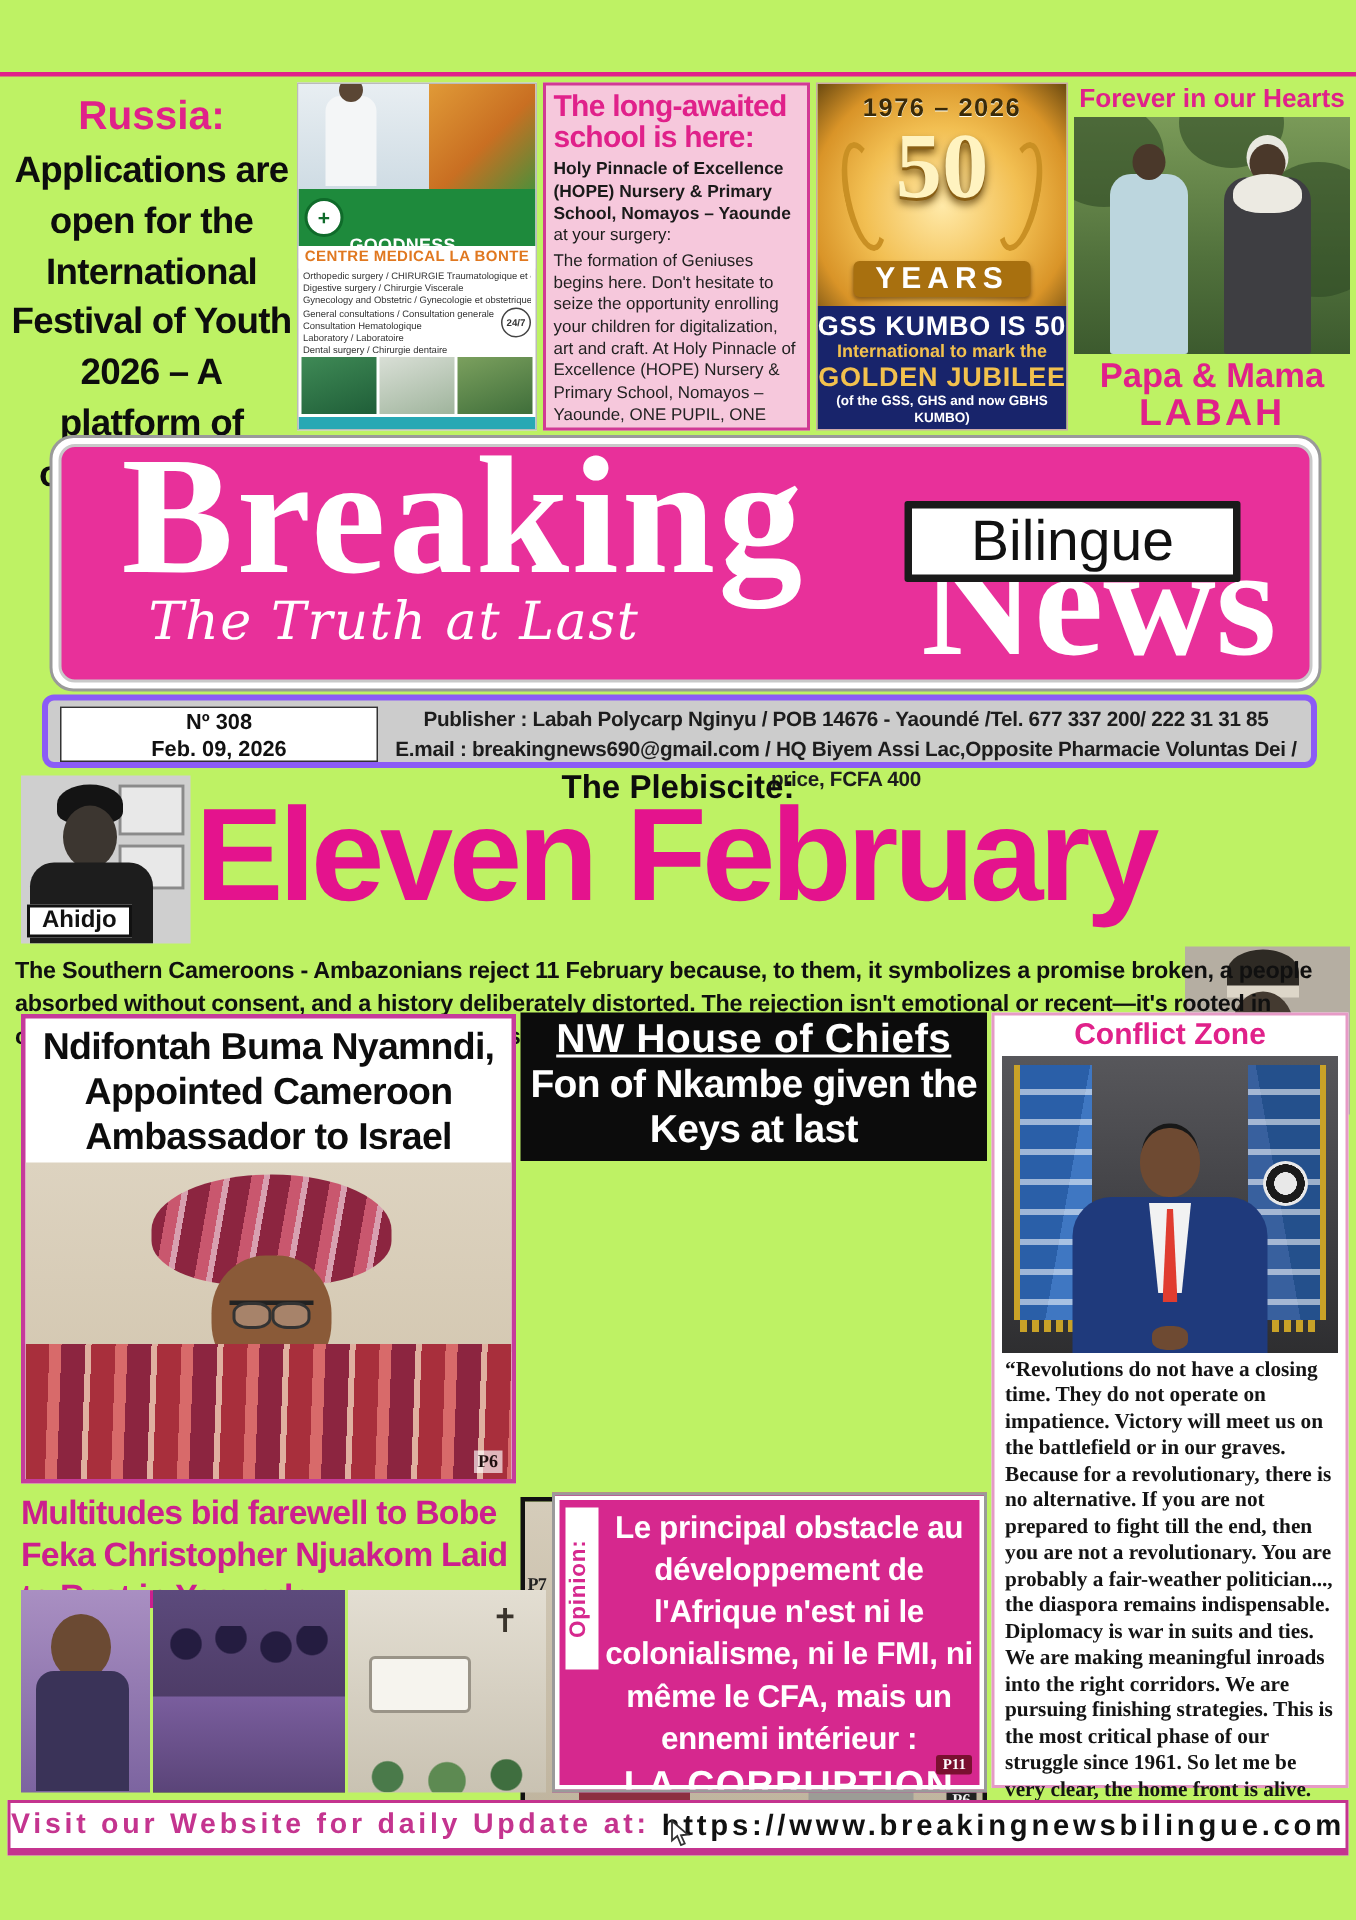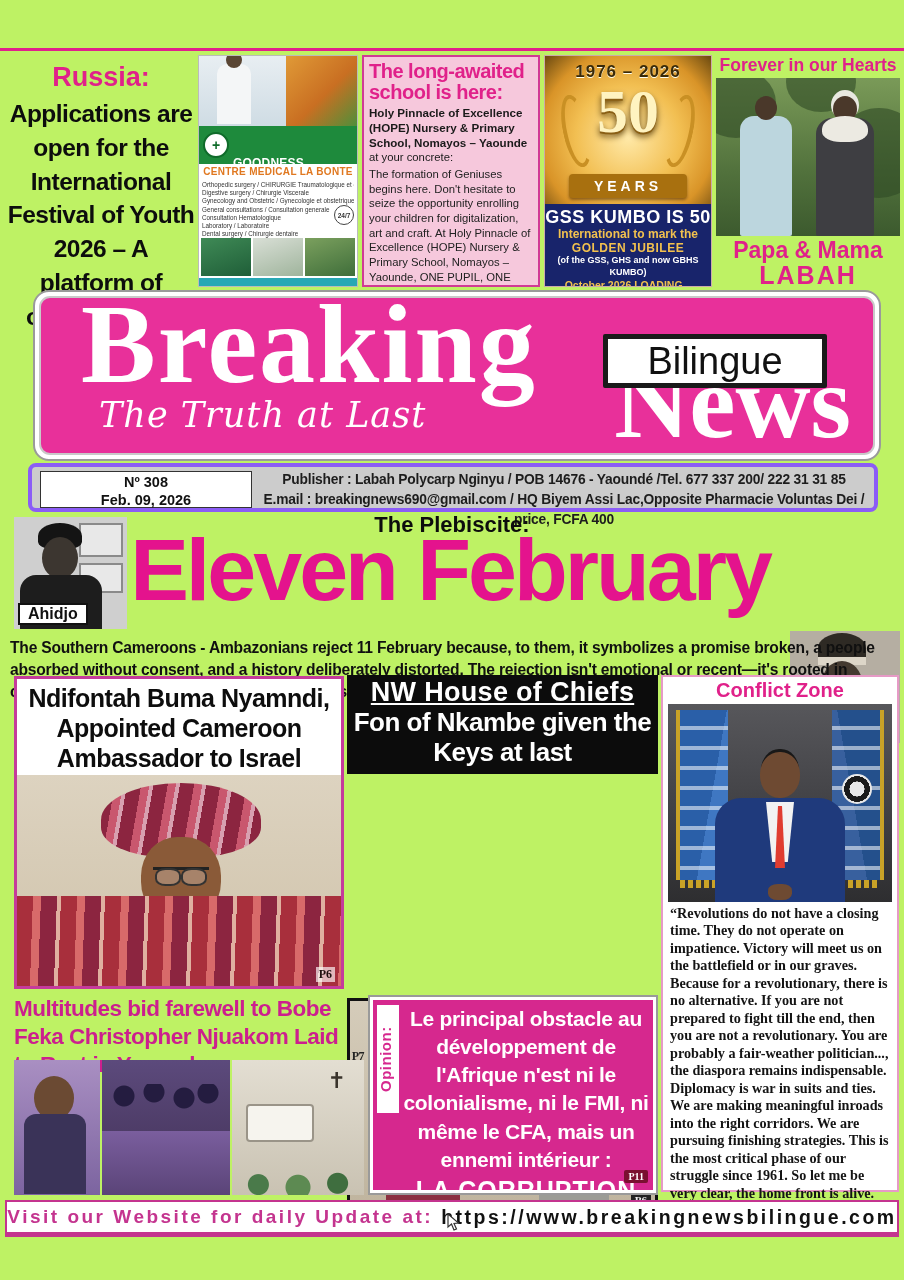--- a/index.html
+++ b/index.html
@@ -41,25 +41,25 @@
   .school .lead b { font-size:11.6px; }
   .school .body { font-size:11.3px; color:#222; line-height:1.3; margin-top:2px; }
 
   .kumbo { top:55px; left:544px; width:168px; height:232px; border:1px solid #caa; overflow:hidden; }
   .kumbo-top { height:148px; background:radial-gradient(circle at 50% 55%, #ffe9a8 0%, #f6c círc 0%, #f2bf52 45%, #d99428 75%, #8a5f14 100%); background:radial-gradient(circle at 50% 55%, #ffe9a8 0%, #f2bf52 45%, #d99428 75%, #6b4a10 100%); position:relative; text-align:center; }
   .kumbo-years-range { padding-top:6px; color:#3a2a08; font-size:17px; font-weight:bold; letter-spacing:1px; text-shadow:0 1px 0 #ffe; }
   .kumbo-50 { font-size:62px; font-weight:bold; color:#fff3c0; line-height:0.95; text-shadow:0 2px 0 #8a5f14, 0 4px 6px #5a3c08; font-family:"Liberation Serif", serif; }
   .laurel { position:absolute; top:38px; width:26px; height:74px; border:4px solid #c99024; border-radius:50%; }
   .laurel.l { left:18px; border-right-color:transparent; transform:rotate(-12deg);}
   .laurel.r { right:18px; border-left-color:transparent; transform:rotate(12deg);}
-  .kumbo-ribbon { position:absolute; left:24px; right:24px; bottom:6px; height:24px; background:#a8700f; border-radius:4px; color:#fff; font-size:14px; font-weight:bold; letter-spacing:4px; line-height:24px; box-shadow:0 2px 3px rgba(60,30,0,.5);}
+  .kumbo-ribbon { position:absolute; left:24px; right:24px; bottom:6px; height:24px; background:#a8700f; border-radius:4px; color:#fff; font-size:20px; font-weight:bold; letter-spacing:4px; line-height:24px; box-shadow:0 2px 3px rgba(60,30,0,.5);}
   .kumbo-bot { height:84px; background:#18246b; color:#fff; text-align:center; padding-top:3px; }
   .kumbo-title { font-size:18px; font-weight:bold; letter-spacing:0.5px; }
   .kumbo-prep { color:#f2c14e; font-size:12px; font-weight:bold; line-height:1.15; }
-  .kumbo-jub { color:#f2c14e; font-size:12px; font-weight:bold; letter-spacing:0.5px; line-height:1.1;}
+  .kumbo-jub { color:#f2c14e; font-size:18px; font-weight:bold; letter-spacing:0.5px; line-height:1.1;}
   .kumbo-sub { color:#fff; font-size:9px; font-weight:bold; line-height:1.3; }
   .kumbo-load { color:#f2c14e; font-size:10.5px; font-weight:bold; margin-top:1px;}
 
   .memorial { top:55px; left:716px; width:184px; text-align:center; }
   .memorial .kicker { color:#e0218a; font-size:17.5px; font-weight:bold; }
   .mem-photo { width:184px; height:158px; margin-top:2px; position:relative; overflow:hidden; background:linear-gradient(180deg,#7a9a58 0%,#51713c 60%,#3c5a2e 100%); }
   .mem-photo .leaf { position:absolute; border-radius:50%; background:#2f4a24; opacity:.6;}
   .fig-papa { position:absolute; left:24px; top:38px; width:52px; height:120px; background:#bcd6de; border-radius:14px 14px 2px 2px; }
   .fig-papa::before { content:""; position:absolute; left:15px; top:-20px; width:22px; height:24px; border-radius:50%; background:#4a382a; }
   .fig-mama { position:absolute; right:26px; top:40px; width:58px; height:118px; background:#3e3e42; border-radius:16px 16px 2px 2px;}
@@ -203,21 +203,21 @@
     <div class="med-photos2">
       <div class="s1"></div>
       <div class="s2"></div>
       <div class="s3"></div>
     </div>
     <div class="med-teal"></div>
   </div>
 
   <div class="abs school">
     <div class="head">The long-awaited school is here:</div>
-    <div class="lead"><b>Holy Pinnacle of Excellence (HOPE) Nursery &amp; Primary School, Nomayos – Yaounde</b><span> at your concrete:</span></div>
+    <div class="lead"><b>Holy Pinnacle of Excellence (HOPE) Nursery &amp; Primary School, Nomayos – Yaounde</b><span> at your surgery:</span></div>
     <div class="body">The formation of Geniuses begins here. Don't hesitate to seize the opportunity enrolling your children for digitalization, art and craft. At Holy Pinnacle of Excellence (HOPE) Nursery &amp; Primary School, Nomayos – Yaounde, ONE PUPIL, ONE LAPTOP free of charge</div>
   </div>
 
   <div class="abs kumbo">
     <div class="kumbo-top">
       <div class="kumbo-years-range">1976 – 2026</div>
       <div class="laurel l"></div>
       <div class="laurel r"></div>
       <div class="kumbo-50">50</div>
       <div class="kumbo-ribbon">YEARS</div>

